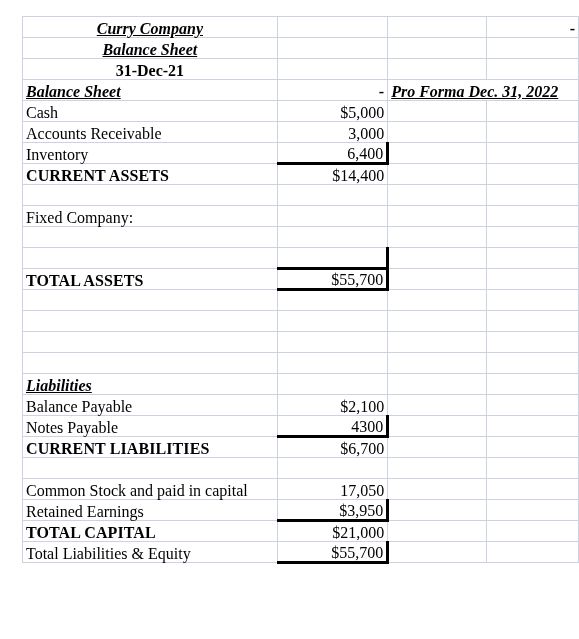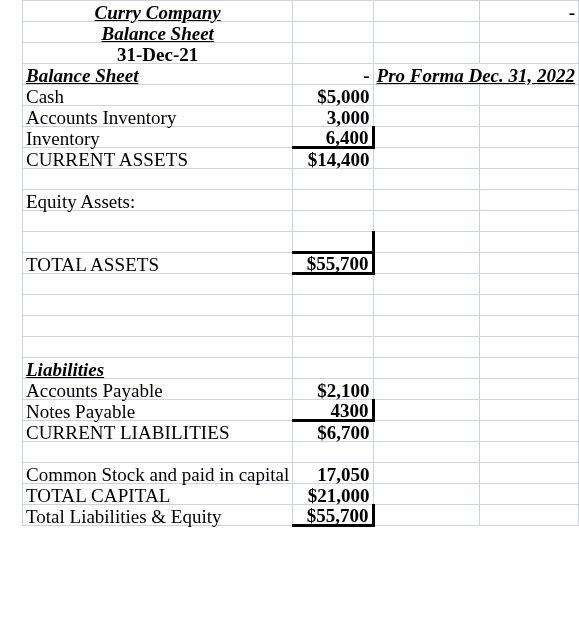--- a/index.html
+++ b/index.html
@@ -15,24 +15,24 @@
   }
   #sheet {
     position: relative;
     width: 579px;
     height: 639px;
     background: #ffffff;
   }
   table.grid {
     position: absolute;
     left: 22px;
-    top: 0;
+    top: 16px;
     border-collapse: collapse;
     table-layout: fixed;
-    font-size: 19px;
+    font-size: 16px;
     color: #000000;
   }
   table.grid col.c-a { width: 255px; }
   table.grid col.c-b { width: 111px; }
   table.grid col.c-c { width: 99px; }
   table.grid col.c-d { width: 92px; }
 
   table.grid td {
     height: 21px;
     box-sizing: border-box;
@@ -40,33 +40,33 @@
     border: 1px solid #cdd2e0;
     vertical-align: bottom;
     line-height: 16px;
     white-space: nowrap;
     overflow: visible;
   }
   
   .t-plain   { font-weight: 400; }
   .t-hdr     { font-weight: 700; font-style: italic; text-decoration: underline; }
   .t-bold    { font-weight: 700; }
-  .t-caps    { font-weight: 400; letter-spacing: .1px; }
+  .t-caps    { font-weight: 700; letter-spacing: .1px; }
 
   .al-left   { text-align: left; }
   .al-right  { text-align: right; }
 
   .indent    { padding-left: 18px; }
 
   
   .b-bot   { border-bottom: 3px solid #000000 !important; }
   .b-top   { border-top: 3px solid #000000 !important; }
   .b-right { border-right: 3px solid #000000 !important; margin-left: 30px; }
 
-  .num { font-weight: 700; }
+  .num { font-weight: 400; }
 
   .dash { color:#000; font-weight:700; }
 
   
   .title-cell { text-align: center; }
 </style>
 </head>
 <body>
 
 <div id="sheet">
@@ -107,21 +107,21 @@
       </tr>
 
       <tr>
         <td class="al-left t-plain">Cash</td>
         <td class="al-right num">$5,000</td>
         <td></td>
         <td></td>
       </tr>
 
       <tr>
-        <td class="al-left t-plain">Accounts Inventory</td>
+        <td class="al-left t-plain">Accounts Receivable</td>
         <td class="al-right num">3,000</td>
         <td></td>
         <td></td>
       </tr>
 
       <tr>
         <td class="al-left t-plain">Inventory</td>
         <td class="al-right num b-bot b-right">6,400</td>
         <td></td>
         <td></td>
@@ -135,21 +135,21 @@
       </tr>
 
       <tr>
         <td></td>
           <td></td>
           <td></td>
           <td></td>
       </tr>
 
       <tr>
-        <td class="al-left t-plain">Equity Assets:</td>
+        <td class="al-left t-plain">Fixed Company:</td>
         <td></td>
         <td></td>
         <td></td>
       </tr>
 
       <tr>
         <td></td>
           <td></td>
           <td></td>
           <td></td>
@@ -196,21 +196,21 @@
       </tr>
 
       <tr>
         <td class="al-left"><span class="t-hdr">Liabilities</span></td>
         <td></td>
         <td></td>
         <td></td>
       </tr>
 
       <tr>
-        <td class="al-left t-plain">Accounts Payable</td>
+        <td class="al-left t-plain">Balance Payable</td>
         <td class="al-right num">$2,100</td>
         <td></td>
         <td></td>
       </tr>
 
       <tr>
         <td class="al-left t-plain">Notes Payable</td>
         <td class="al-right num b-bot b-right">4300</td>
         <td></td>
         <td></td>
@@ -232,20 +232,26 @@
 
 
 
       <tr>
         <td class="al-left t-plain">Common Stock and paid in capital</td>
         <td class="al-right num">17,050</td>
         <td></td>
         <td></td>
       </tr>
 
+      <tr>
+        <td class="al-left t-plain">Retained Earnings</td>
+        <td class="al-right num b-bot b-right">$3,950</td>
+        <td></td>
+        <td></td>
+      </tr>
 
       <tr>
         <td class="al-left t-caps indent">TOTAL CAPITAL</td>
         <td class="al-right num">$21,000</td>
         <td></td>
         <td></td>
       </tr>
 
       <tr>
         <td class="al-left t-plain">Total Liabilities &amp; Equity</td>

